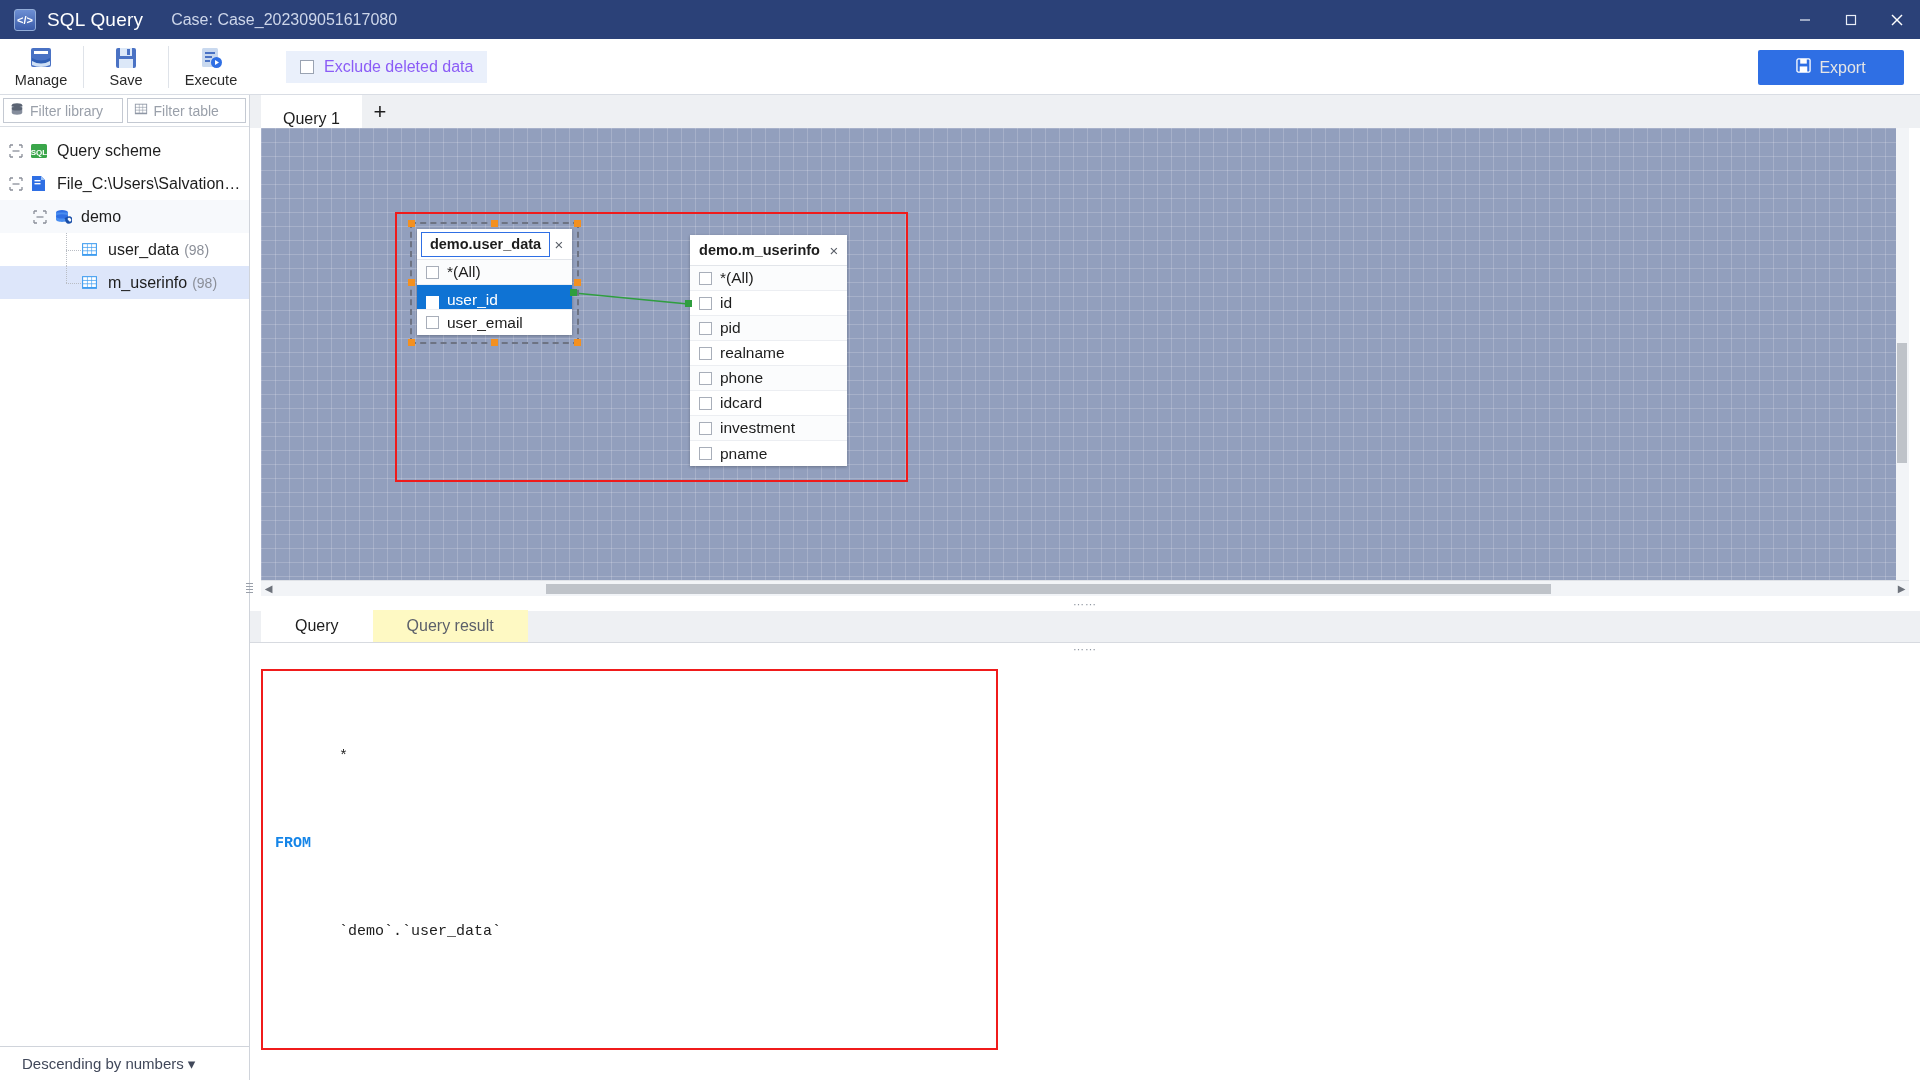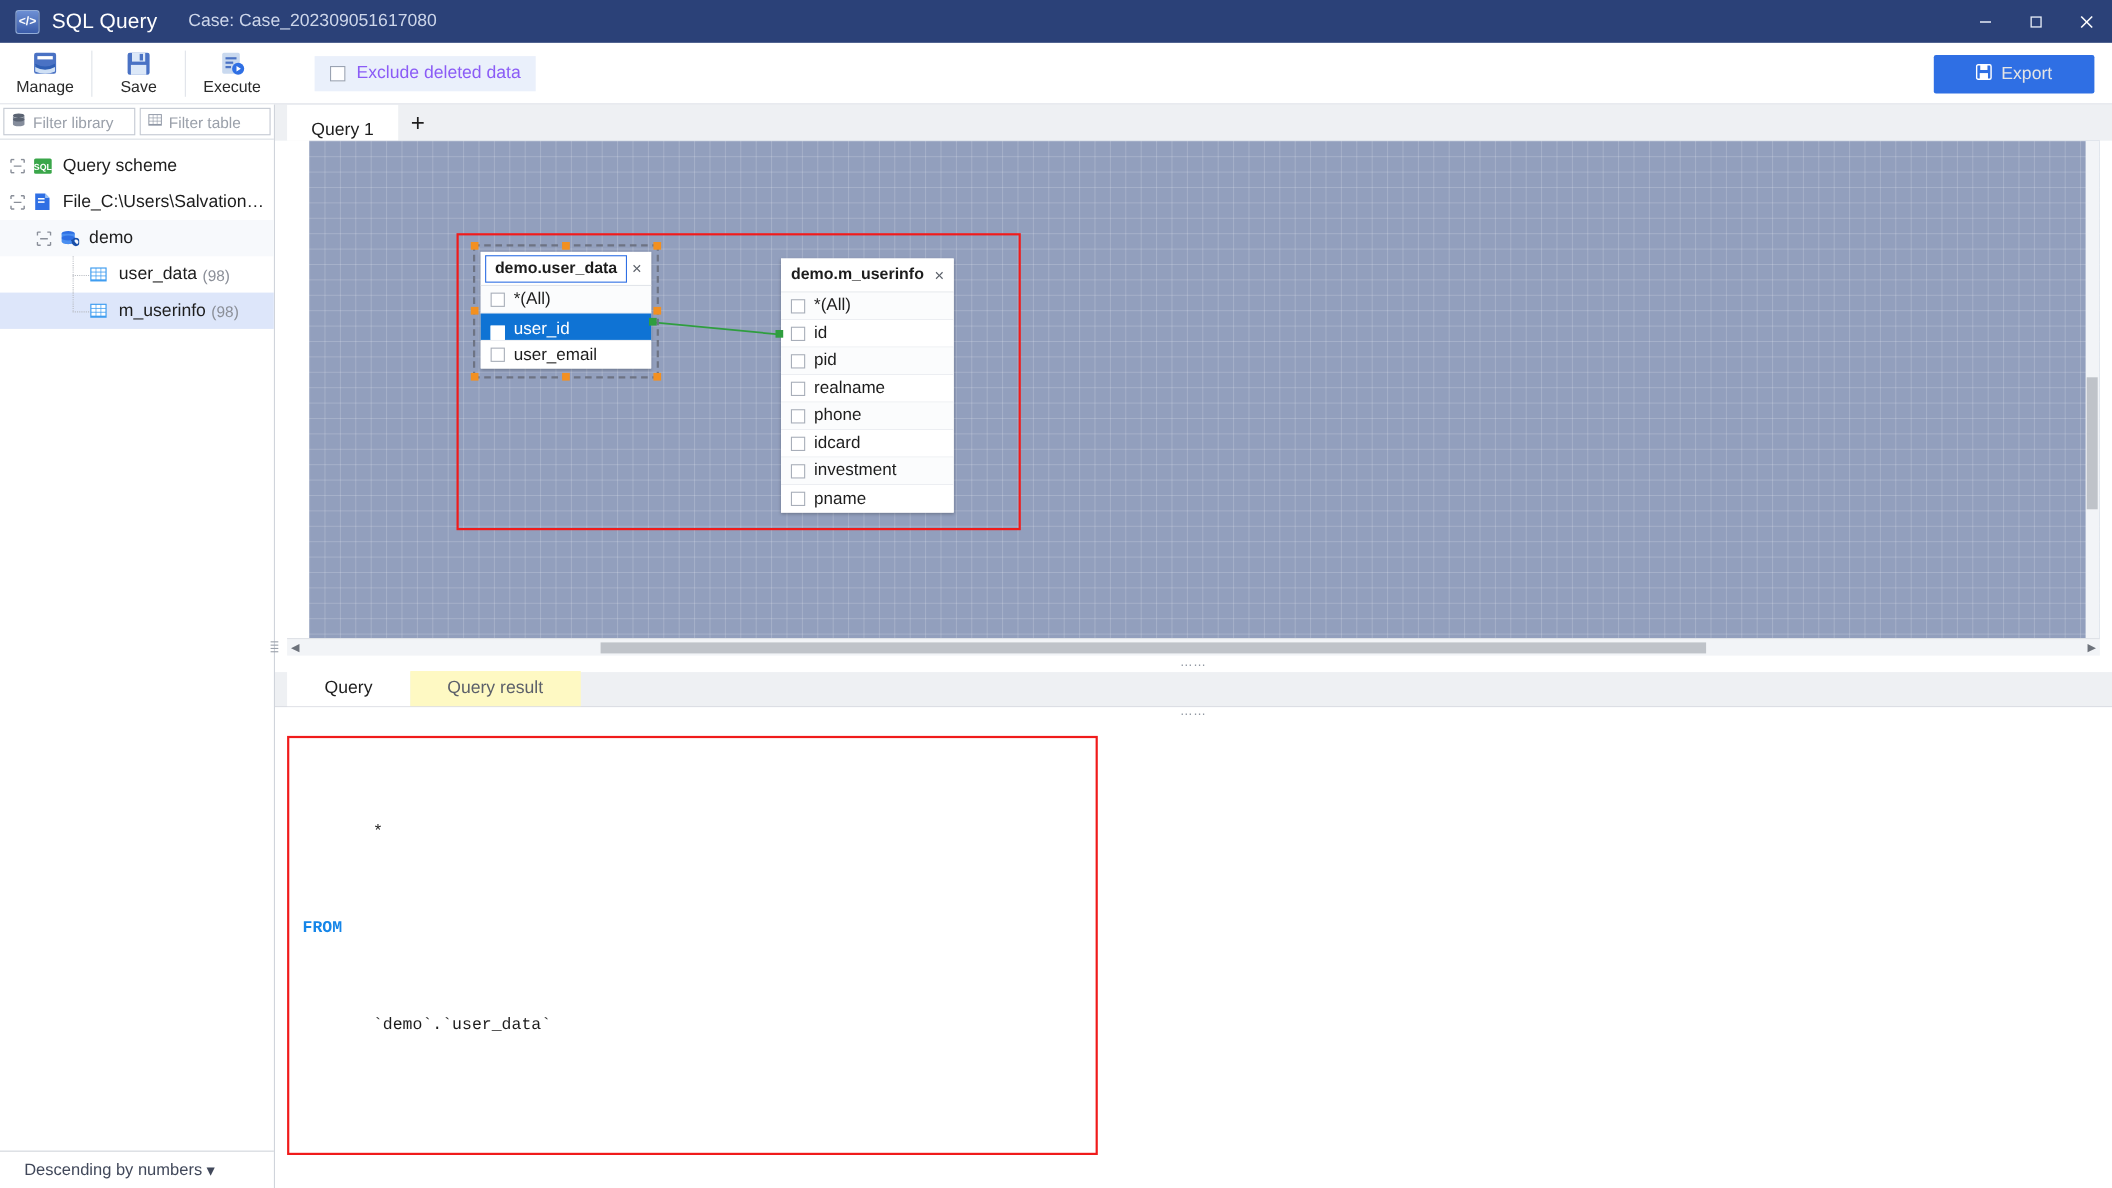--- a/index.html
+++ b/index.html
@@ -197,21 +197,20 @@
   }
   .canvas {
     position: relative;
     height: 452px;
     background-color: #929fbd;
     background-image:
       linear-gradient(to right, rgba(255,255,255,.18) 1px, transparent 1px),
       linear-gradient(to bottom, rgba(255,255,255,.18) 1px, transparent 1px);
     background-size: 14px 14px;
     overflow: hidden;
-    margin-left: 20px;
   }
   .hl-rect {
     position: absolute;
     left: 134px; top: 84px;
     width: 513px; height: 270px;
     border: 2px solid #f01b1b;
     pointer-events: none;
     z-index: 6;
   }
   .tbl-card {

